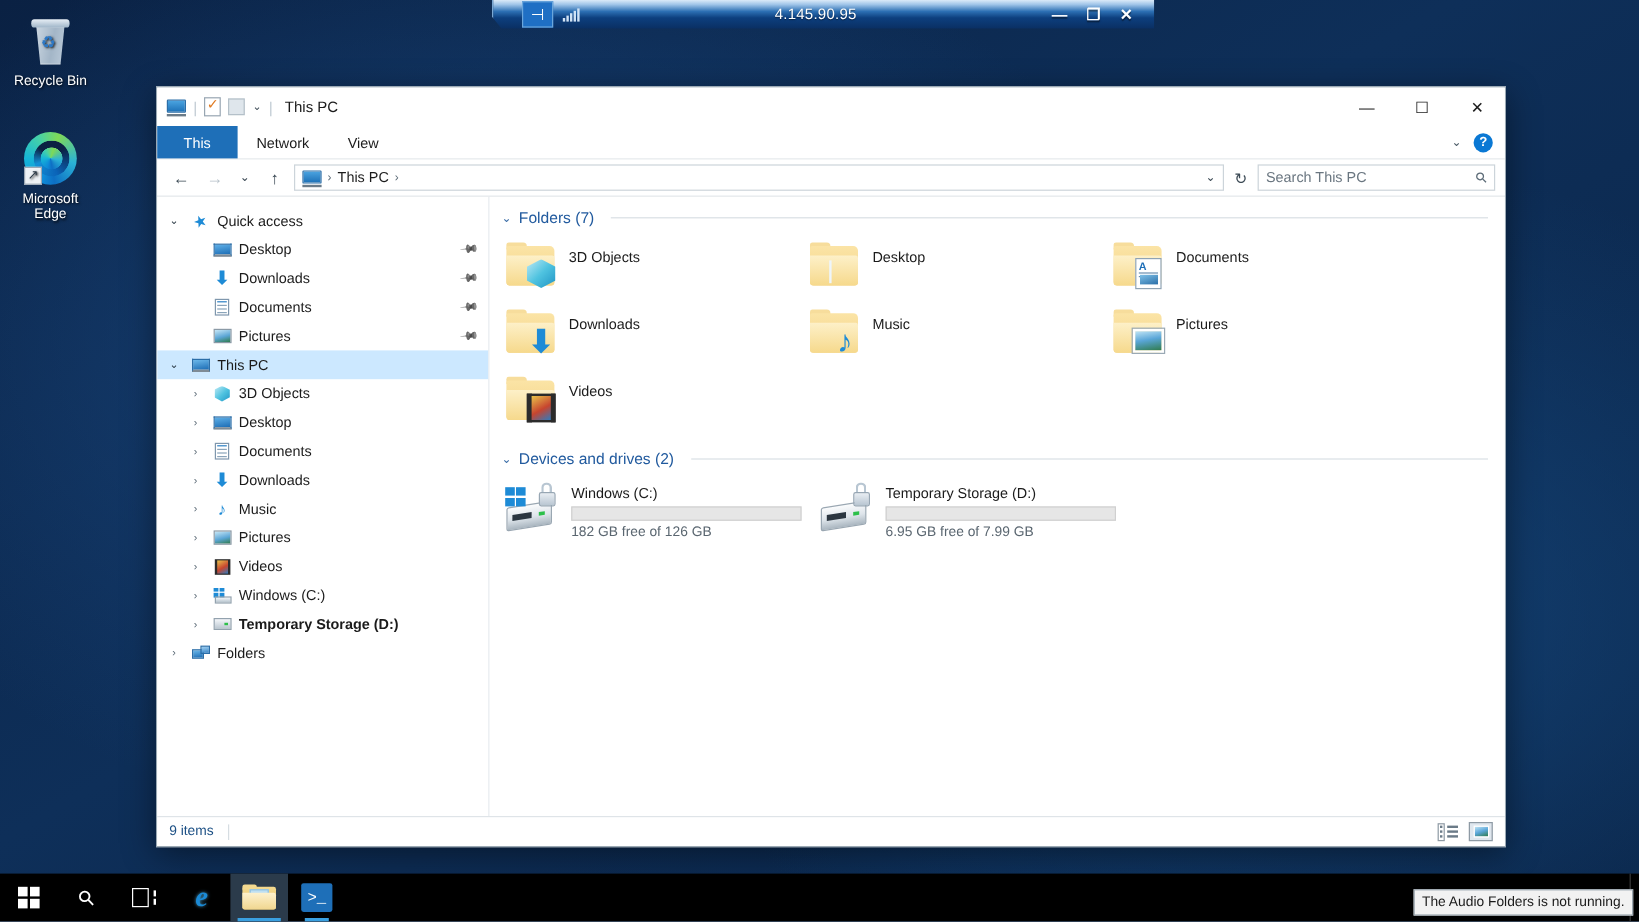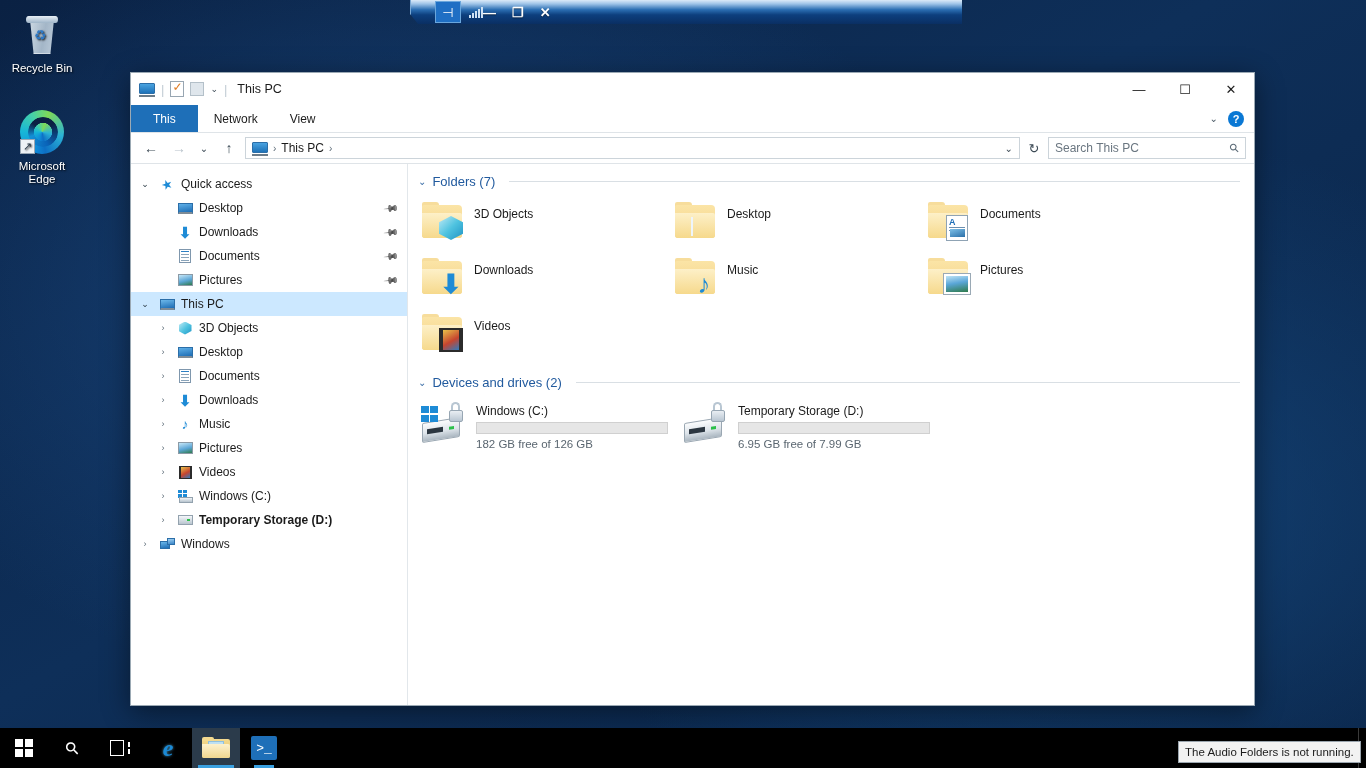--- a/index.html
+++ b/index.html
@@ -361,20 +361,21 @@
 
 <div class="rdp-bar">
   <div class="rdp-pin">⊣</div>
   <div class="rdp-signal">
     <i></i>
       <i></i>
       <i></i>
       <i></i>
       <i></i>
   </div>
+  <div class="rdp-title">4.145.90.95</div>
   <div class="rdp-btns">
     <span>—</span>
     <span>❐</span>
     <span>✕</span>
   </div>
 </div>
 
 <div class="desk-icon" style="left:4px; top:10px;">
   <div class="glyph">
     <div class="bin">
@@ -580,21 +581,21 @@
           <span class="nav-label b">Temporary Storage (D:)</span>
         </div>
         <div class="nav-item" style="padding-left: 6px;">
           <span class="nav-exp">›</span>
           <span class="nav-ico">
             <span style="display:block;width:15px;height:12px;position:relative">
               <i style="position:absolute;left:0;top:3px;width:10px;height:8px;background:linear-gradient(170deg,#6cb8ea,#1c6cb4);border:1px solid #2b6ea8"></i>
               <i style="position:absolute;right:0;top:0;width:8px;height:7px;background:linear-gradient(170deg,#9fd0f2,#3a86c8);border:1px solid #2b6ea8"></i>
             </span>
           </span>
-          <span class="nav-label">Windows</span>
+          <span class="nav-label">Folders</span>
         </div>
       </div>
 
     <div class="content">
       <div class="group-head">
         <span class="gchev">⌄</span>
         <span class="gtitle">Folders (7)</span>
         <span class="gline"></span>
       </div>
       <div class="tiles" id="folder-tiles">
@@ -727,20 +728,41 @@
             <span class="drive-info">
               <span class="drive-name" style="display: block;">Temporary Storage (D:)</span>
               <span class="bar-track" style="display: block;"><span class="bar-fill" style="width: 13%;"></span></span>
               <div class="drive-free">6.95 GB free of 7.99 GB</div>
             </span>
           </div>
         </div>
     </div>
   </div>
 
+  <div class="statusbar">
+    <span>9 items</span>
+    <span class="status-sep"></span>
+    <div class="view-btns">
+      <div class="vb-details">
+        <div class="col">
+            <i></i>
+            <i></i>
+            <i></i>
+          </div>
+        <div class="lines">
+            <i></i>
+            <i></i>
+            <i></i>
+          </div>
+      </div>
+      <div class="vb-icons">
+        <div class="thumb"></div>
+      </div>
+    </div>
+  </div>
 </div>
 
 <div class="taskbar">
   <div class="tb-btn">
     <div class="start-logo">
       <span></span>
         <span></span>
         <span></span>
         <span></span>
     </div>

